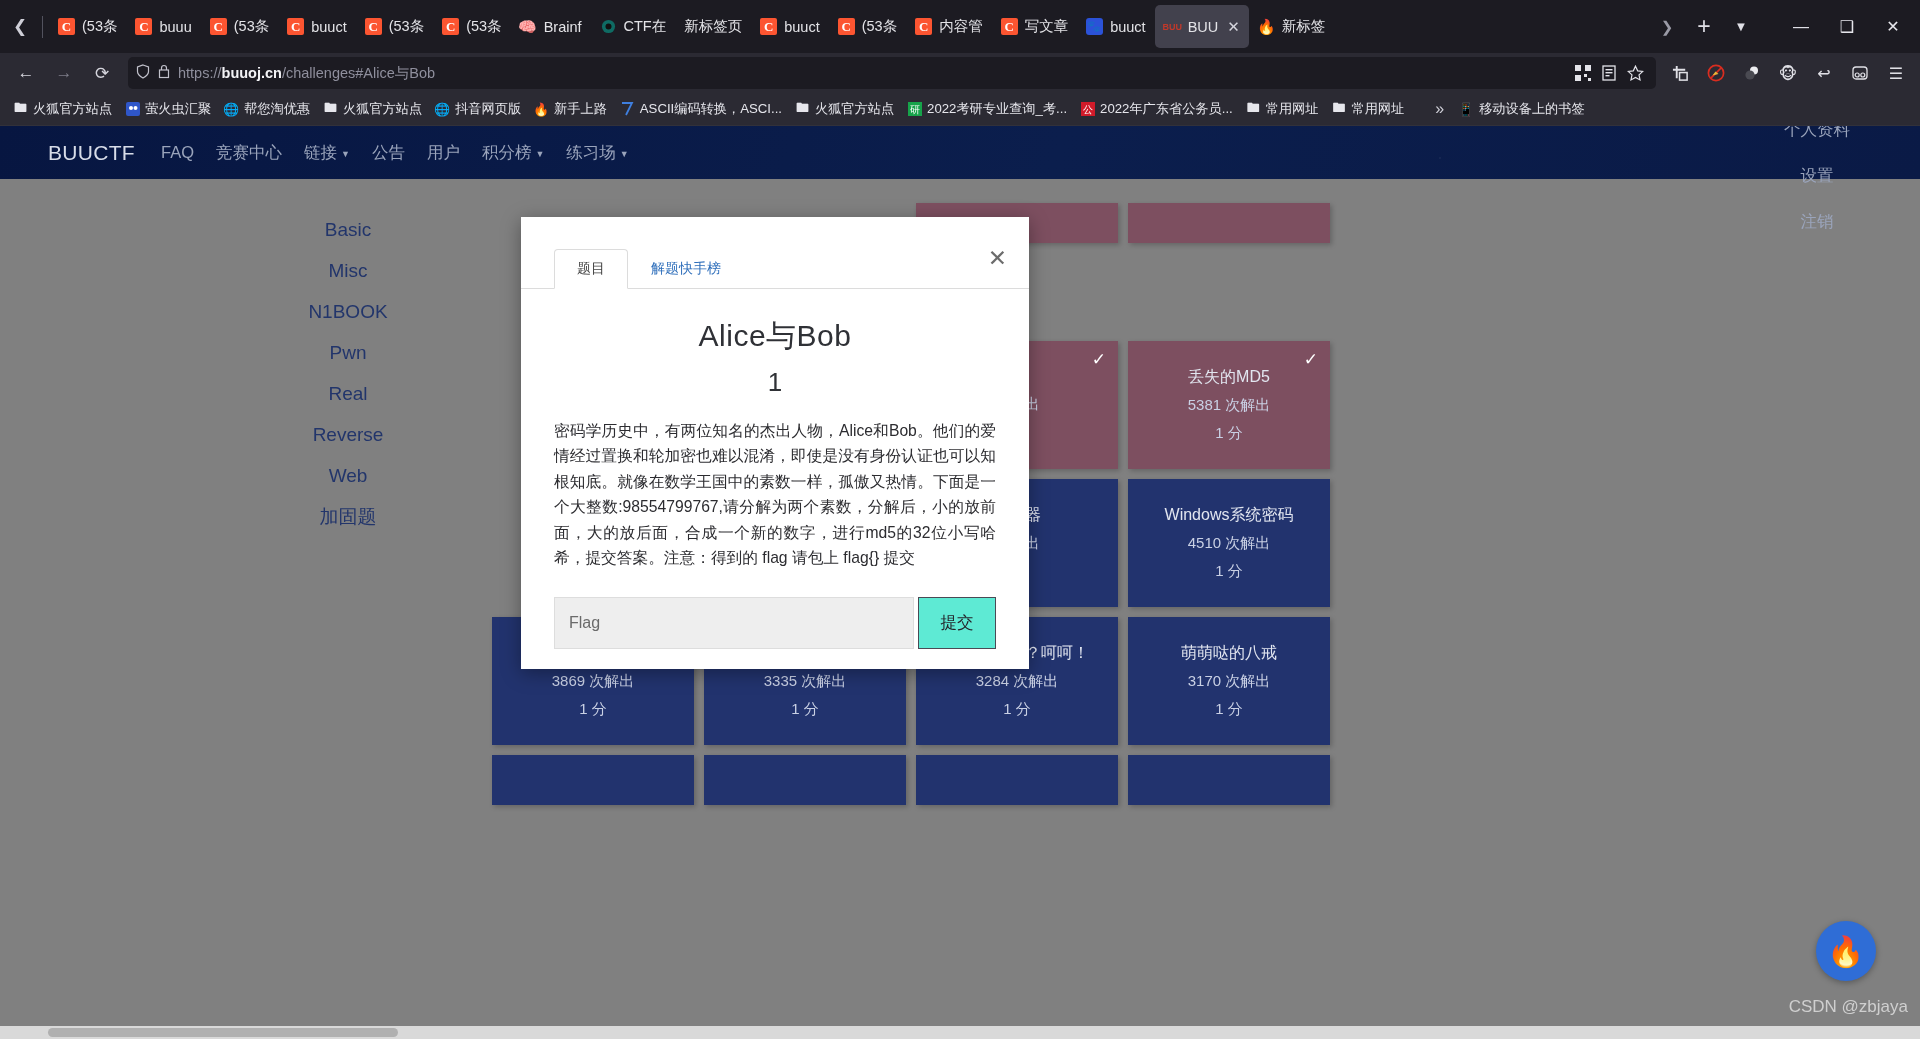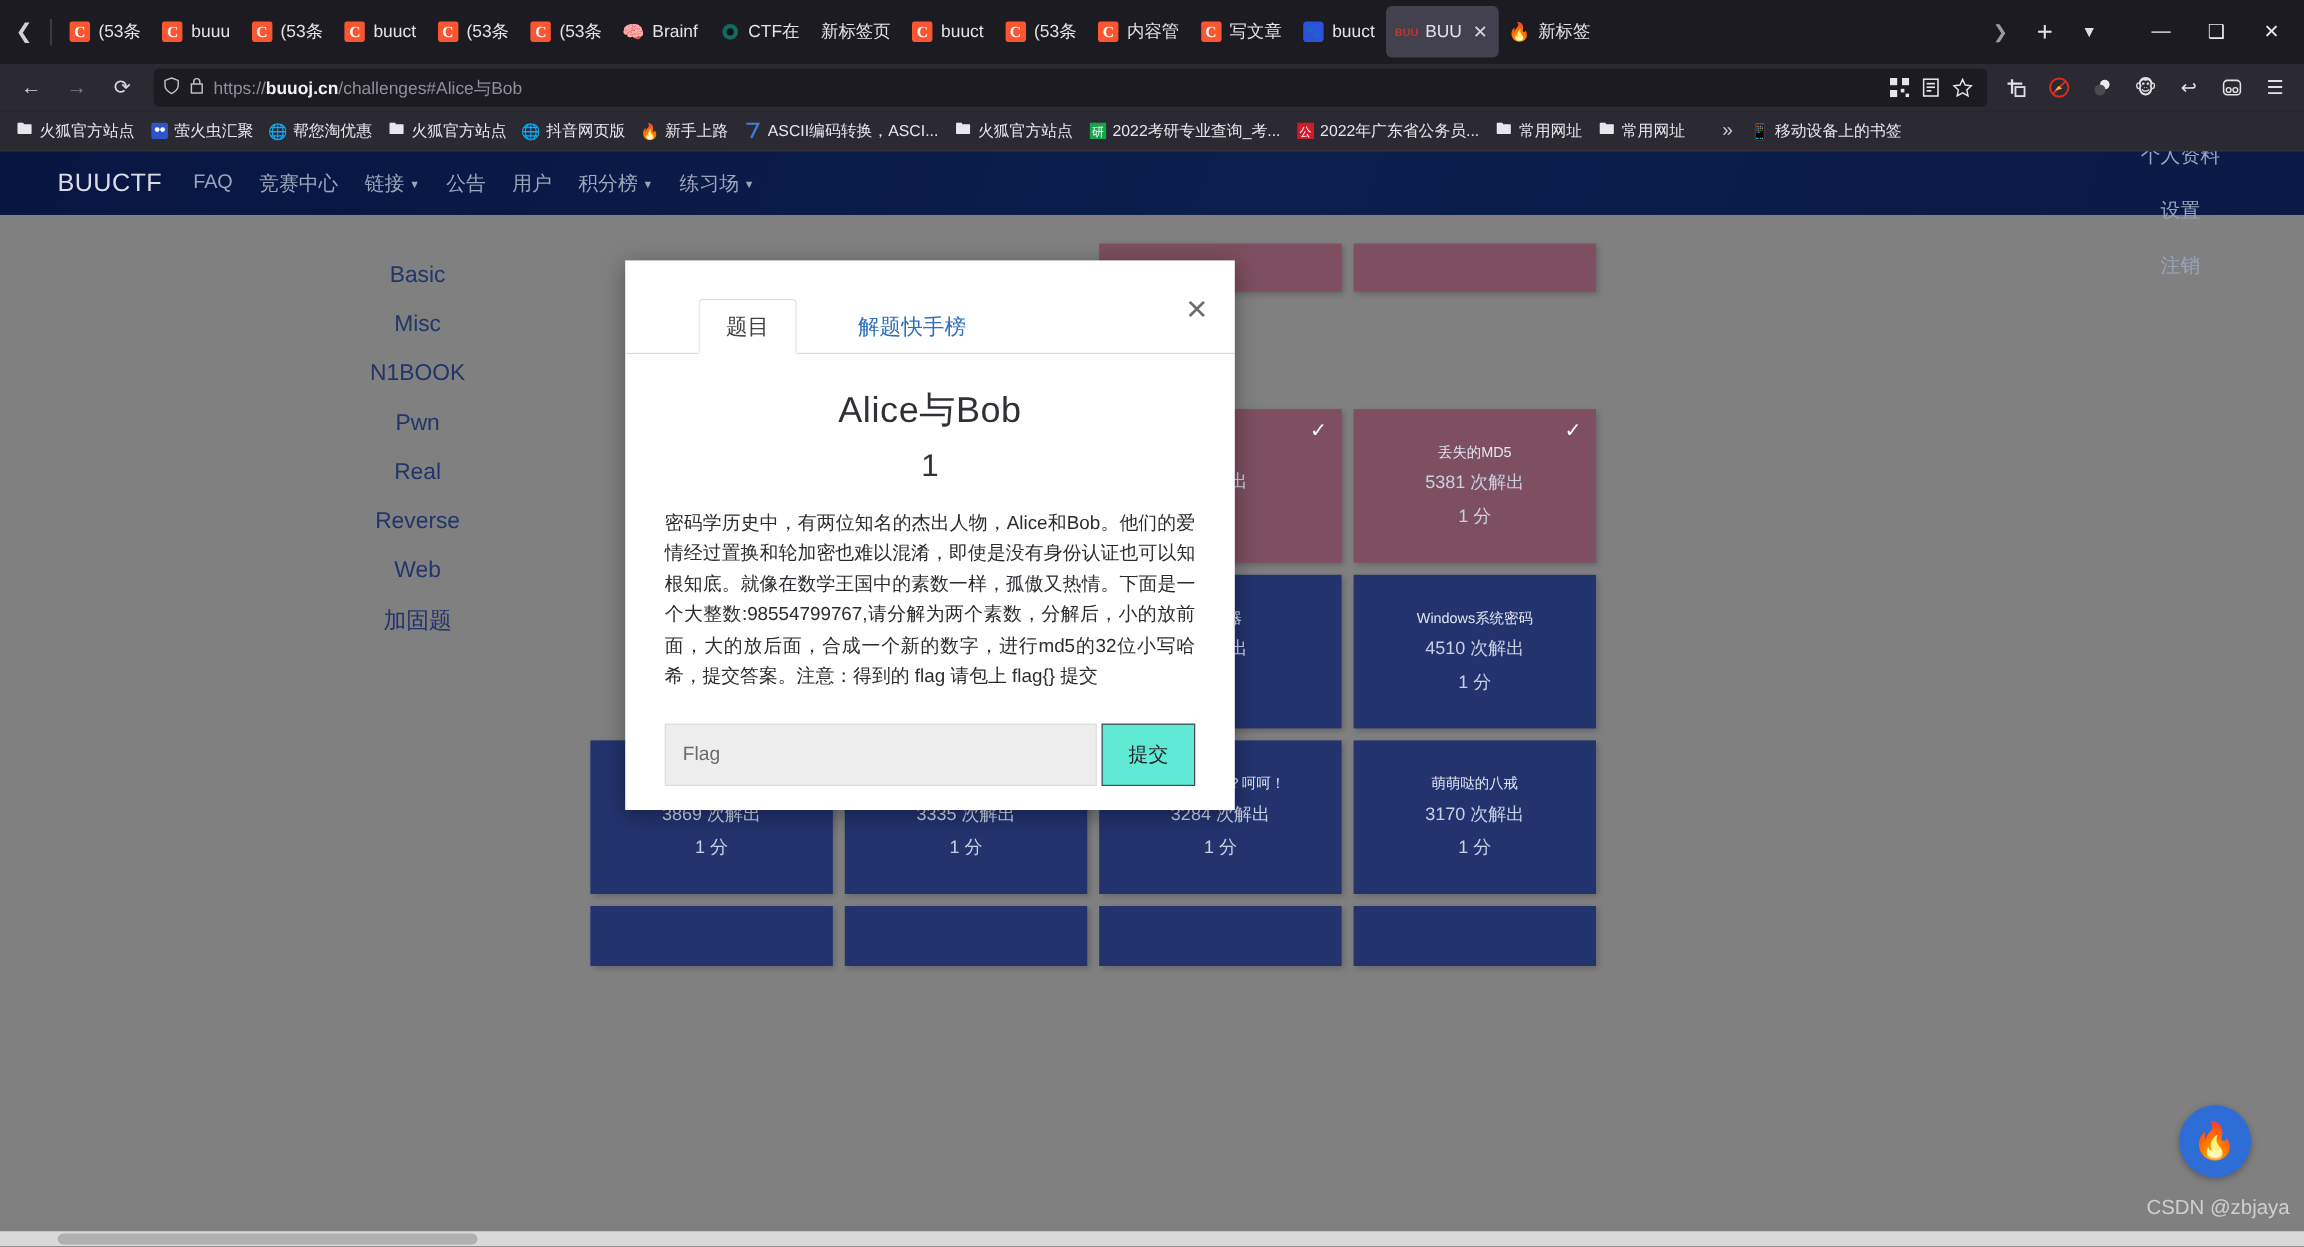--- a/index.html
+++ b/index.html
@@ -108,21 +108,21 @@
 
   .grid { position: absolute; left: 492px; top: 24px; right: 40px; }
   .grow { display: flex; gap: 10px; margin-bottom: 10px; }
   .card {
     width: 202px; height: 128px; background: #22336e; color: #c9d0e4;
     display: flex; flex-direction: column; align-items: center; justify-content: center;
     gap: 7px; text-align: center; position: relative; font-size: 15.5px;
     box-shadow: 2px 2px 5px rgba(0,0,0,0.22);
   }
   .card.solved { background: #7d4f60; }
-  .card .ctitle { font-size: 12px; color: #e2e6f0; }
+  .card .ctitle { font-size: 16px; color: #e2e6f0; }
   .card .cstat { font-size: 15px; line-height: 1.35; }
   .card .check { position: absolute; top: 8px; right: 12px; color: #fff; font-size: 17px; }
   .ghost { visibility: hidden; }
 
   .fox-badge {
     position: absolute; right: 44px; bottom: 58px; width: 60px; height: 60px;
     border-radius: 50%; background: #2f6dd6;
     display: flex; align-items: center; justify-content: center; font-size: 30px;
     box-shadow: 0 2px 6px rgba(0,0,0,.3);
   }
@@ -131,22 +131,22 @@
   
   .modal {
     position: absolute; left: 521px; top: 91px; width: 508px; background: #fff;
     box-shadow: 0 4px 18px rgba(0,0,0,0.35); z-index: 5; padding-bottom: 20px;
   }
   .modal-close {
     position: absolute; right: 22px; top: 30px; color: #6c6c6c; font-size: 23px; line-height: 1;
   }
   .tabbar { display: flex; padding: 32px 0 0 33px; border-bottom: 1px solid #dcdcdc; }
   .mtab {
-    padding: 10px 22px; font-size: 18px; color: #2f6fbb; border: 1px solid transparent;
-    border-top-left-radius: 4px; border-top-right-radius: 4px; margin-bottom: -1px; margin-left: 28px;
+    padding: 10px 22px; font-size: 14px; color: #2f6fbb; border: 1px solid transparent;
+    border-top-left-radius: 4px; border-top-right-radius: 4px; margin-bottom: -1px;
   }
   .mtab.active { color: #444; border-color: #dcdcdc #dcdcdc #fff; background: #fff; }
   .mtitle { text-align: center; font-size: 30px; color: #2f3136; margin-top: 27px; font-weight: 400; letter-spacing: .5px;}
   .mpoints { text-align: center; font-size: 26px; color: #2f3136; margin-top: 10px; font-weight: 400; }
   .mbody {
     font-size: 15.7px; color: #2c2c30; line-height: 1.62; padding: 20px 33px 0 33px;
     text-align: justify;
   }
   .mform { display: flex; gap: 4px; padding: 26px 33px 0 33px; align-items: stretch; }
   .flaginput {

